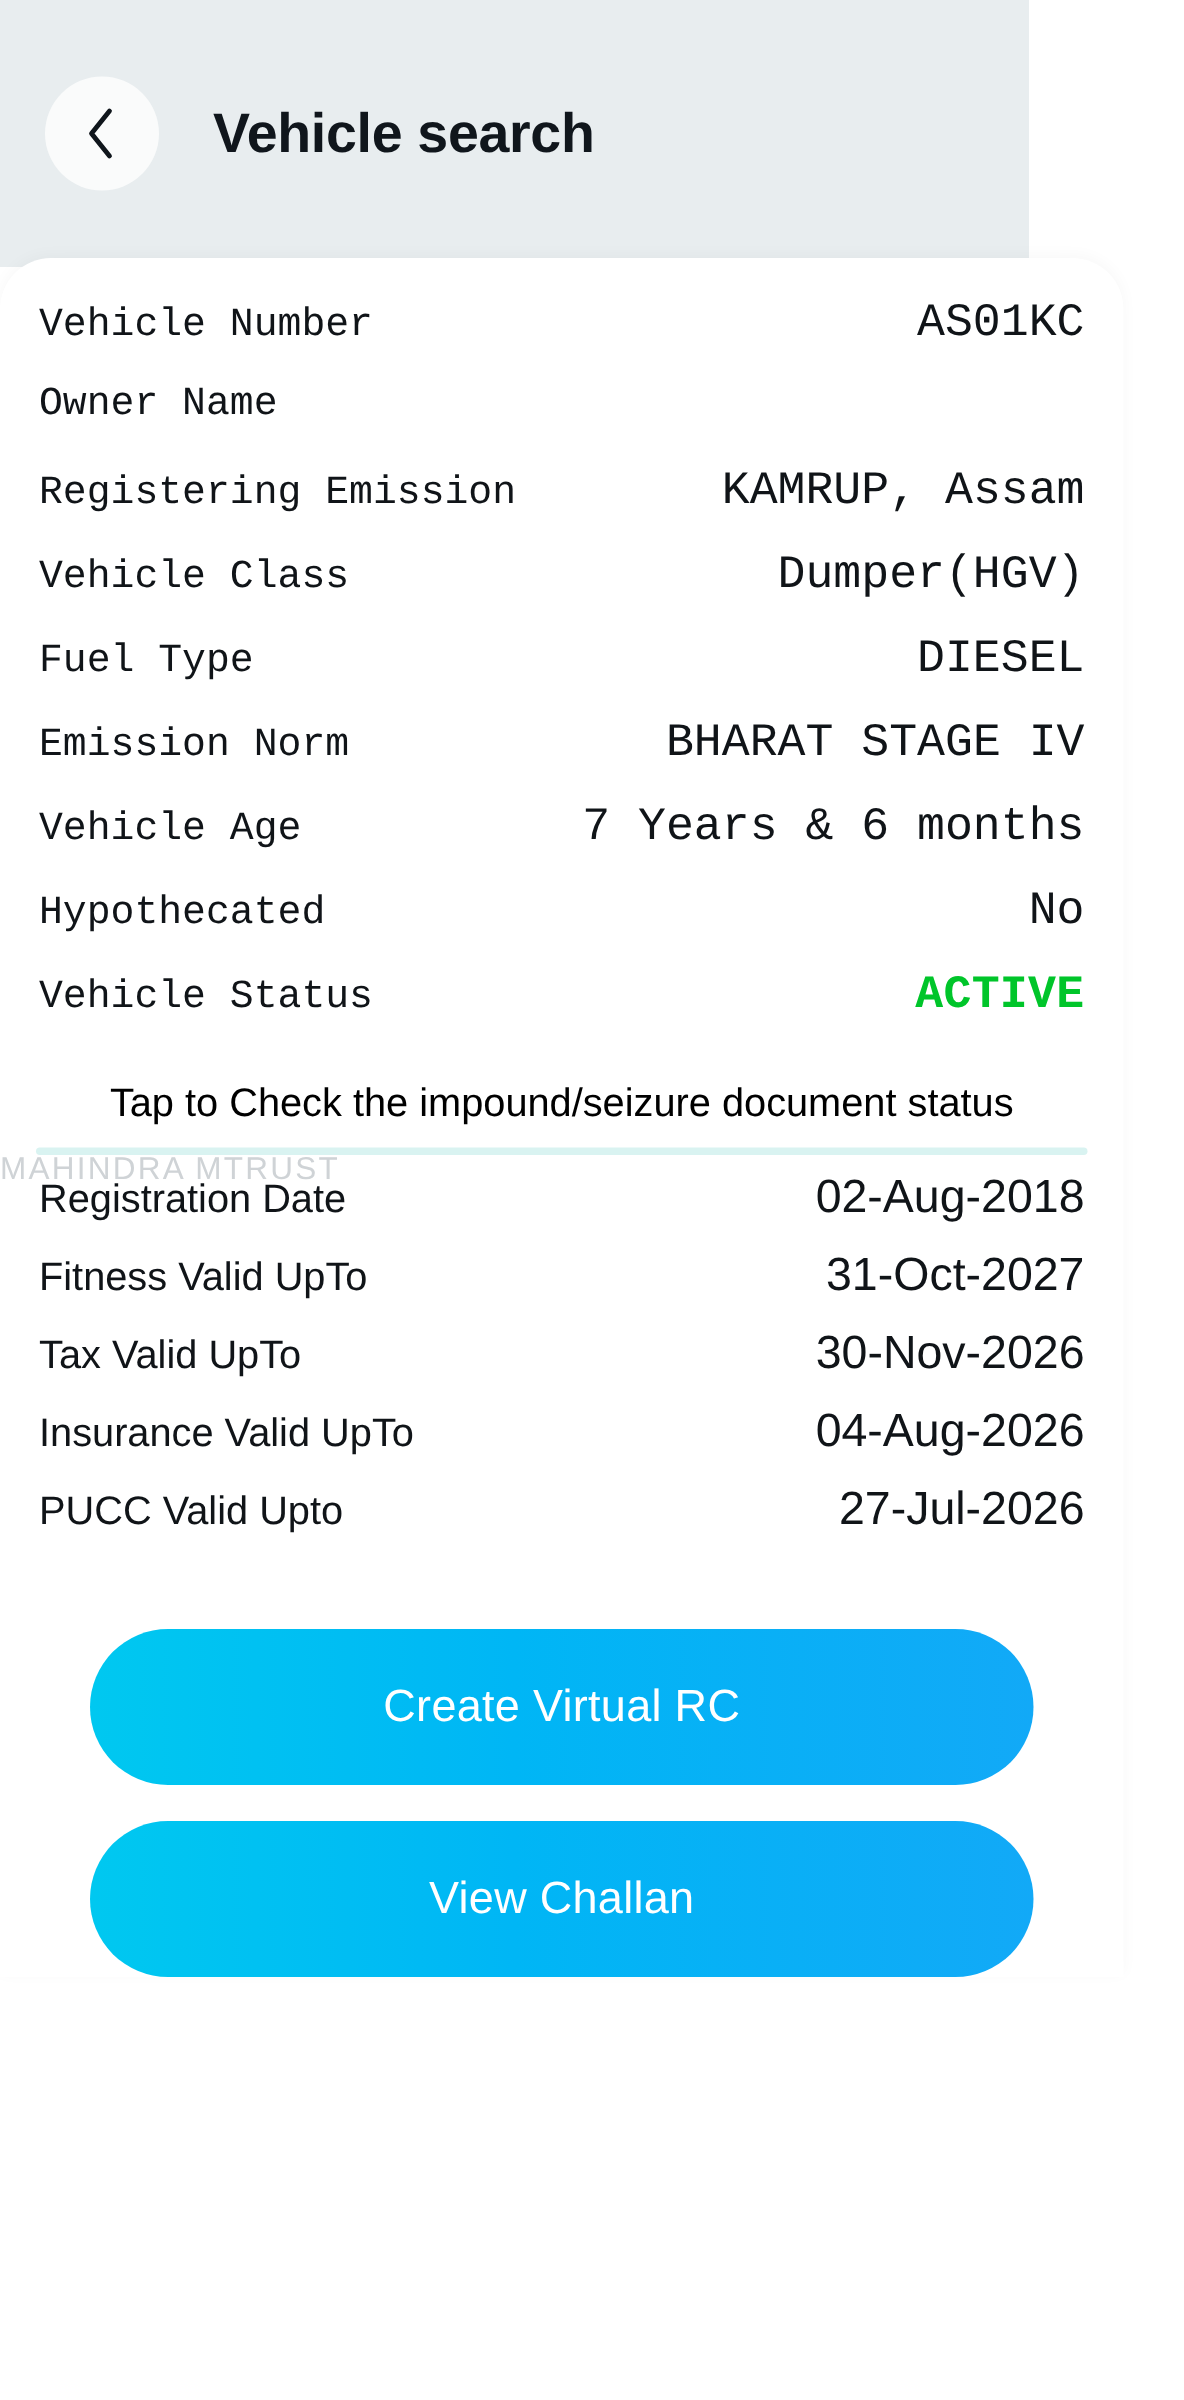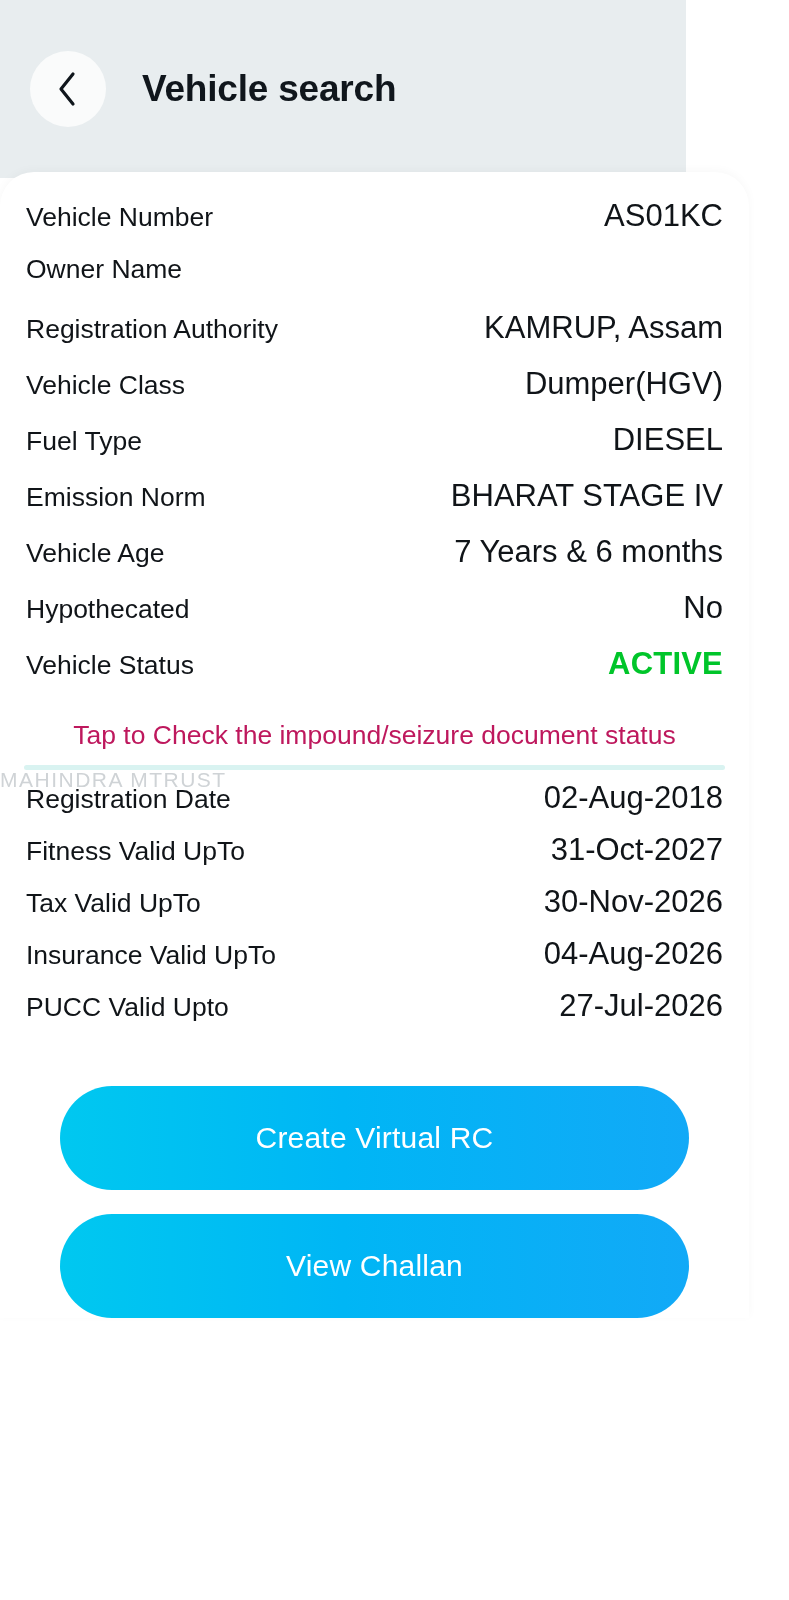--- a/index.html
+++ b/index.html
@@ -57,20 +57,21 @@
     background: #ffffff;
     border-top-left-radius: 34px;
     border-top-right-radius: 34px;
     margin-top: -6px;
     padding: 26px 0 0 0;
     box-sizing: border-box;
     box-shadow: 0 -2px 10px rgba(0,0,0,0.03);
   }
   .rows {
     padding: 0 26px;
+    font-family: Liberation Mono, monospace;
   }
   .row {
     display: flex;
     align-items: baseline;
     justify-content: space-between;
     height: 56px;
   }
   .row .label {
     font-size: 26.5px;
     color: #101418;
@@ -86,21 +87,21 @@
     color: #00c52a;
     font-weight: bold;
     letter-spacing: 0.2px;
   }
   .row .value.blank {
     color: #bdbdbd;
   }
   .tap-note {
     text-align: center;
     font-size: 26.5px;
-    color: #be185d;
+    color: #000000;
     padding: 18px 0 14px 0;
   }
   .divider {
     height: 5px;
     background: #d9f3f1;
     margin: 0 24px;
     border-radius: 3px;
   }
   .watermark {
     position: absolute;
@@ -160,21 +161,21 @@
     <div class="rows">
       <div class="row">
         <span class="label">Vehicle Number</span>
         <span class="value">AS01KC</span>
       </div>
       <div class="row">
         <span class="label">Owner Name</span>
         <span class="value blank"></span>
       </div>
       <div class="row">
-        <span class="label">Registration Authority</span>
+        <span class="label">Registering Emission</span>
         <span class="value">KAMRUP, Assam</span>
       </div>
       <div class="row">
         <span class="label">Vehicle Class</span>
         <span class="value">Dumper(HGV)</span>
       </div>
       <div class="row">
         <span class="label">Fuel Type</span>
         <span class="value">DIESEL</span>
       </div>

